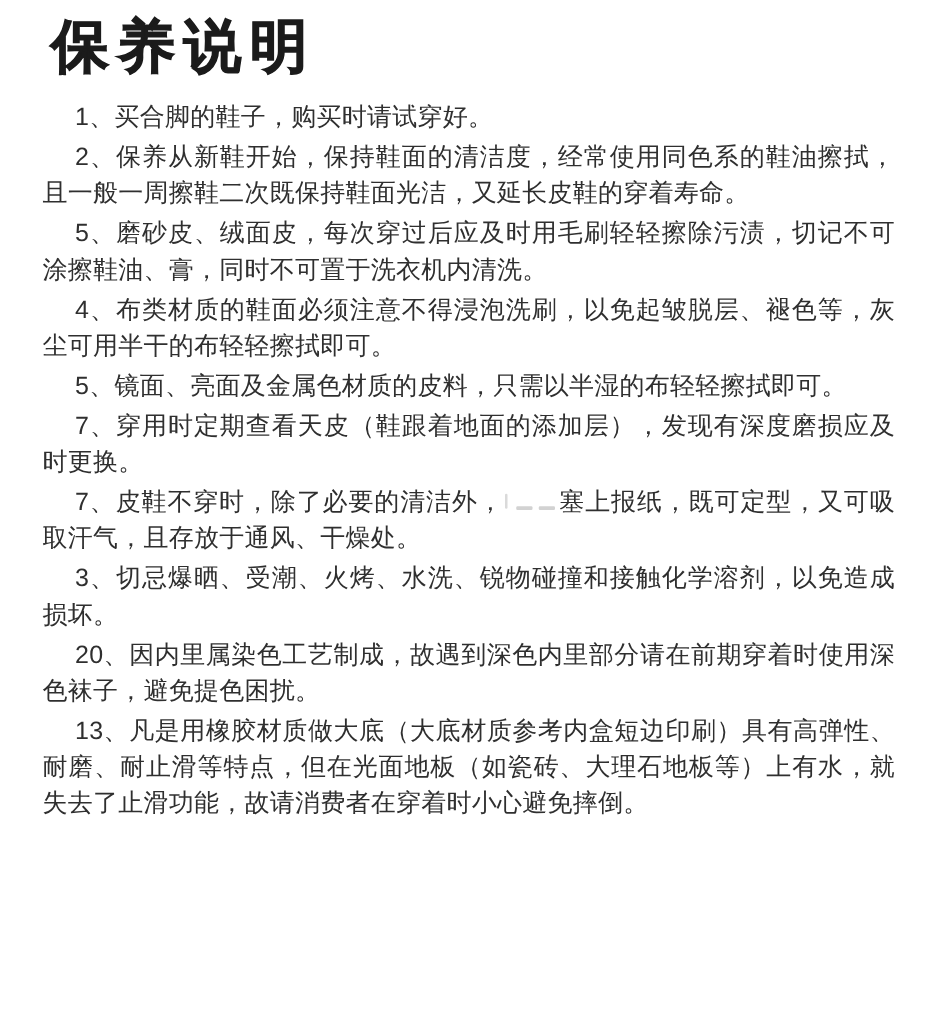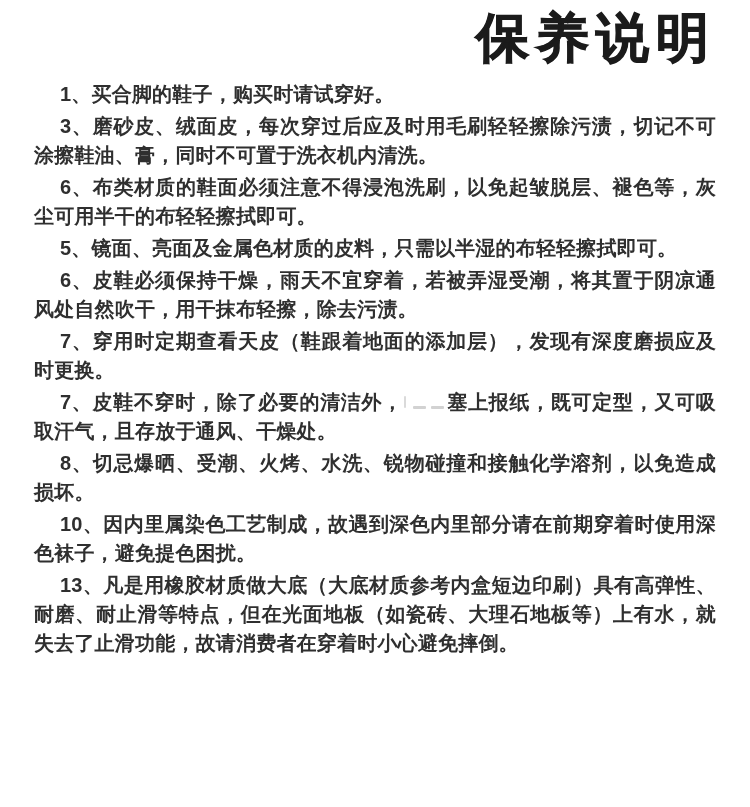--- a/index.html
+++ b/index.html
@@ -15,35 +15,35 @@
   .doc {
     box-sizing: border-box;
     width: 750px;
     height: 807px;
     padding: 8px 34px 0 34px;
     font-family: "Liberation Sans", "DejaVu Sans", sans-serif;
     color: #2f2f2f;
   }
   .doc-title {
     margin: 4px 0 16px 0;
-    text-align: right;
+    text-align: left;
     font-family: "Liberation Serif", "DejaVu Serif", serif;
-    font-size: 53px;
+    font-size: 46px;
     line-height: 52px;
     font-weight: 900;
     letter-spacing: 7px;
     text-indent: 7px; 
     color: #1b1b1b;
     -webkit-text-stroke: 1px #1b1b1b;
   }
   .instruction-list p {
     margin: 0 0 3px 0;
     font-size: 20px;
     line-height: 29px;
-    font-weight: 700;
+    font-weight: 400;
     text-indent: 26px;
     text-align: justify;
     letter-spacing: 0.2px;
   }
   
   .smudge {
     display: inline-block;
     position: relative;
     width: 44px;
     height: 16px;
@@ -78,26 +78,26 @@
 </head>
 <body>
 
 <div class="doc">
 
   <h1 class="doc-title">保养说明</h1>
 
   <div class="instruction-list">
 
     <p>1、买合脚的鞋子，购买时请试穿好。</p>
-    <p>3、磨砂皮、绒面皮，每次穿过后应及时用毛刷轻轻擦除污渍，切记不可涂擦鞋油、膏，同时不可置于洗衣机内清洗。</p>
-    <p>6、布类材质的鞋面必须注意不得浸泡洗刷，以免起皱脱层、褪色等，灰尘可用半干的布轻轻擦拭即可。</p>
+    <p>2、保养从新鞋开始，保持鞋面的清洁度，经常使用同色系的鞋油擦拭，且一般一周擦鞋二次既保持鞋面光洁，又延长皮鞋的穿着寿命。</p>
+    <p>5、磨砂皮、绒面皮，每次穿过后应及时用毛刷轻轻擦除污渍，切记不可涂擦鞋油、膏，同时不可置于洗衣机内清洗。</p>
+    <p>4、布类材质的鞋面必须注意不得浸泡洗刷，以免起皱脱层、褪色等，灰尘可用半干的布轻轻擦拭即可。</p>
     <p>5、镜面、亮面及金属色材质的皮料，只需以半湿的布轻轻擦拭即可。</p>
-    <p>6、皮鞋必须保持干燥，雨天不宜穿着，若被弄湿受潮，将其置于阴凉通风处自然吹干，用干抹布轻擦，除去污渍。</p>
     <p>7、穿用时定期查看天皮（鞋跟着地面的添加层），发现有深度磨损应及时更换。</p>
 
     <p><span>7、皮鞋不穿时，除了必要的清洁外，</span><span class="smudge"><i class="smudge-dot"></i><i class="smudge-dash1"></i><i class="smudge-dash2"></i></span><span>塞上报纸，既可定型，又可吸取汗气，且存放于通风、干燥处。</span></p>
 
-    <p>8、切忌爆晒、受潮、火烤、水洗、锐物碰撞和接触化学溶剂，以免造成损坏。</p>
-    <p>10、因内里属染色工艺制成，故遇到深色内里部分请在前期穿着时使用深色袜子，避免提色困扰。</p>
+    <p>3、切忌爆晒、受潮、火烤、水洗、锐物碰撞和接触化学溶剂，以免造成损坏。</p>
+    <p>20、因内里属染色工艺制成，故遇到深色内里部分请在前期穿着时使用深色袜子，避免提色困扰。</p>
     <p>13、凡是用橡胶材质做大底（大底材质参考内盒短边印刷）具有高弹性、耐磨、耐止滑等特点，但在光面地板（如瓷砖、大理石地板等）上有水，就失去了止滑功能，故请消费者在穿着时小心避免摔倒。</p>
 
   </div>
 </div>
 
 </body></html>

